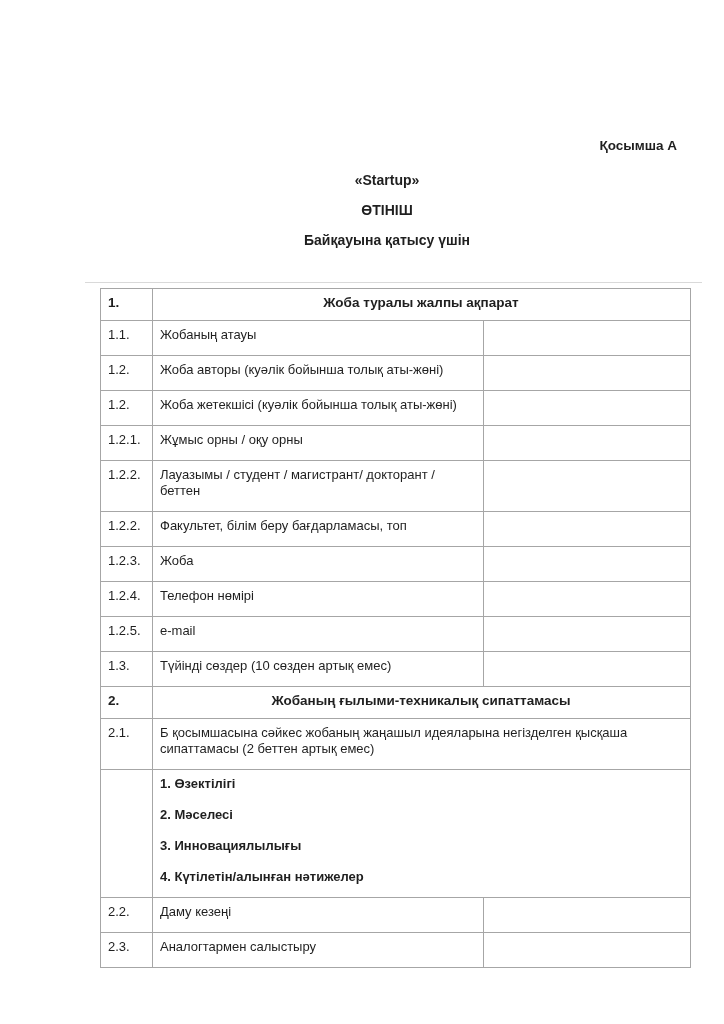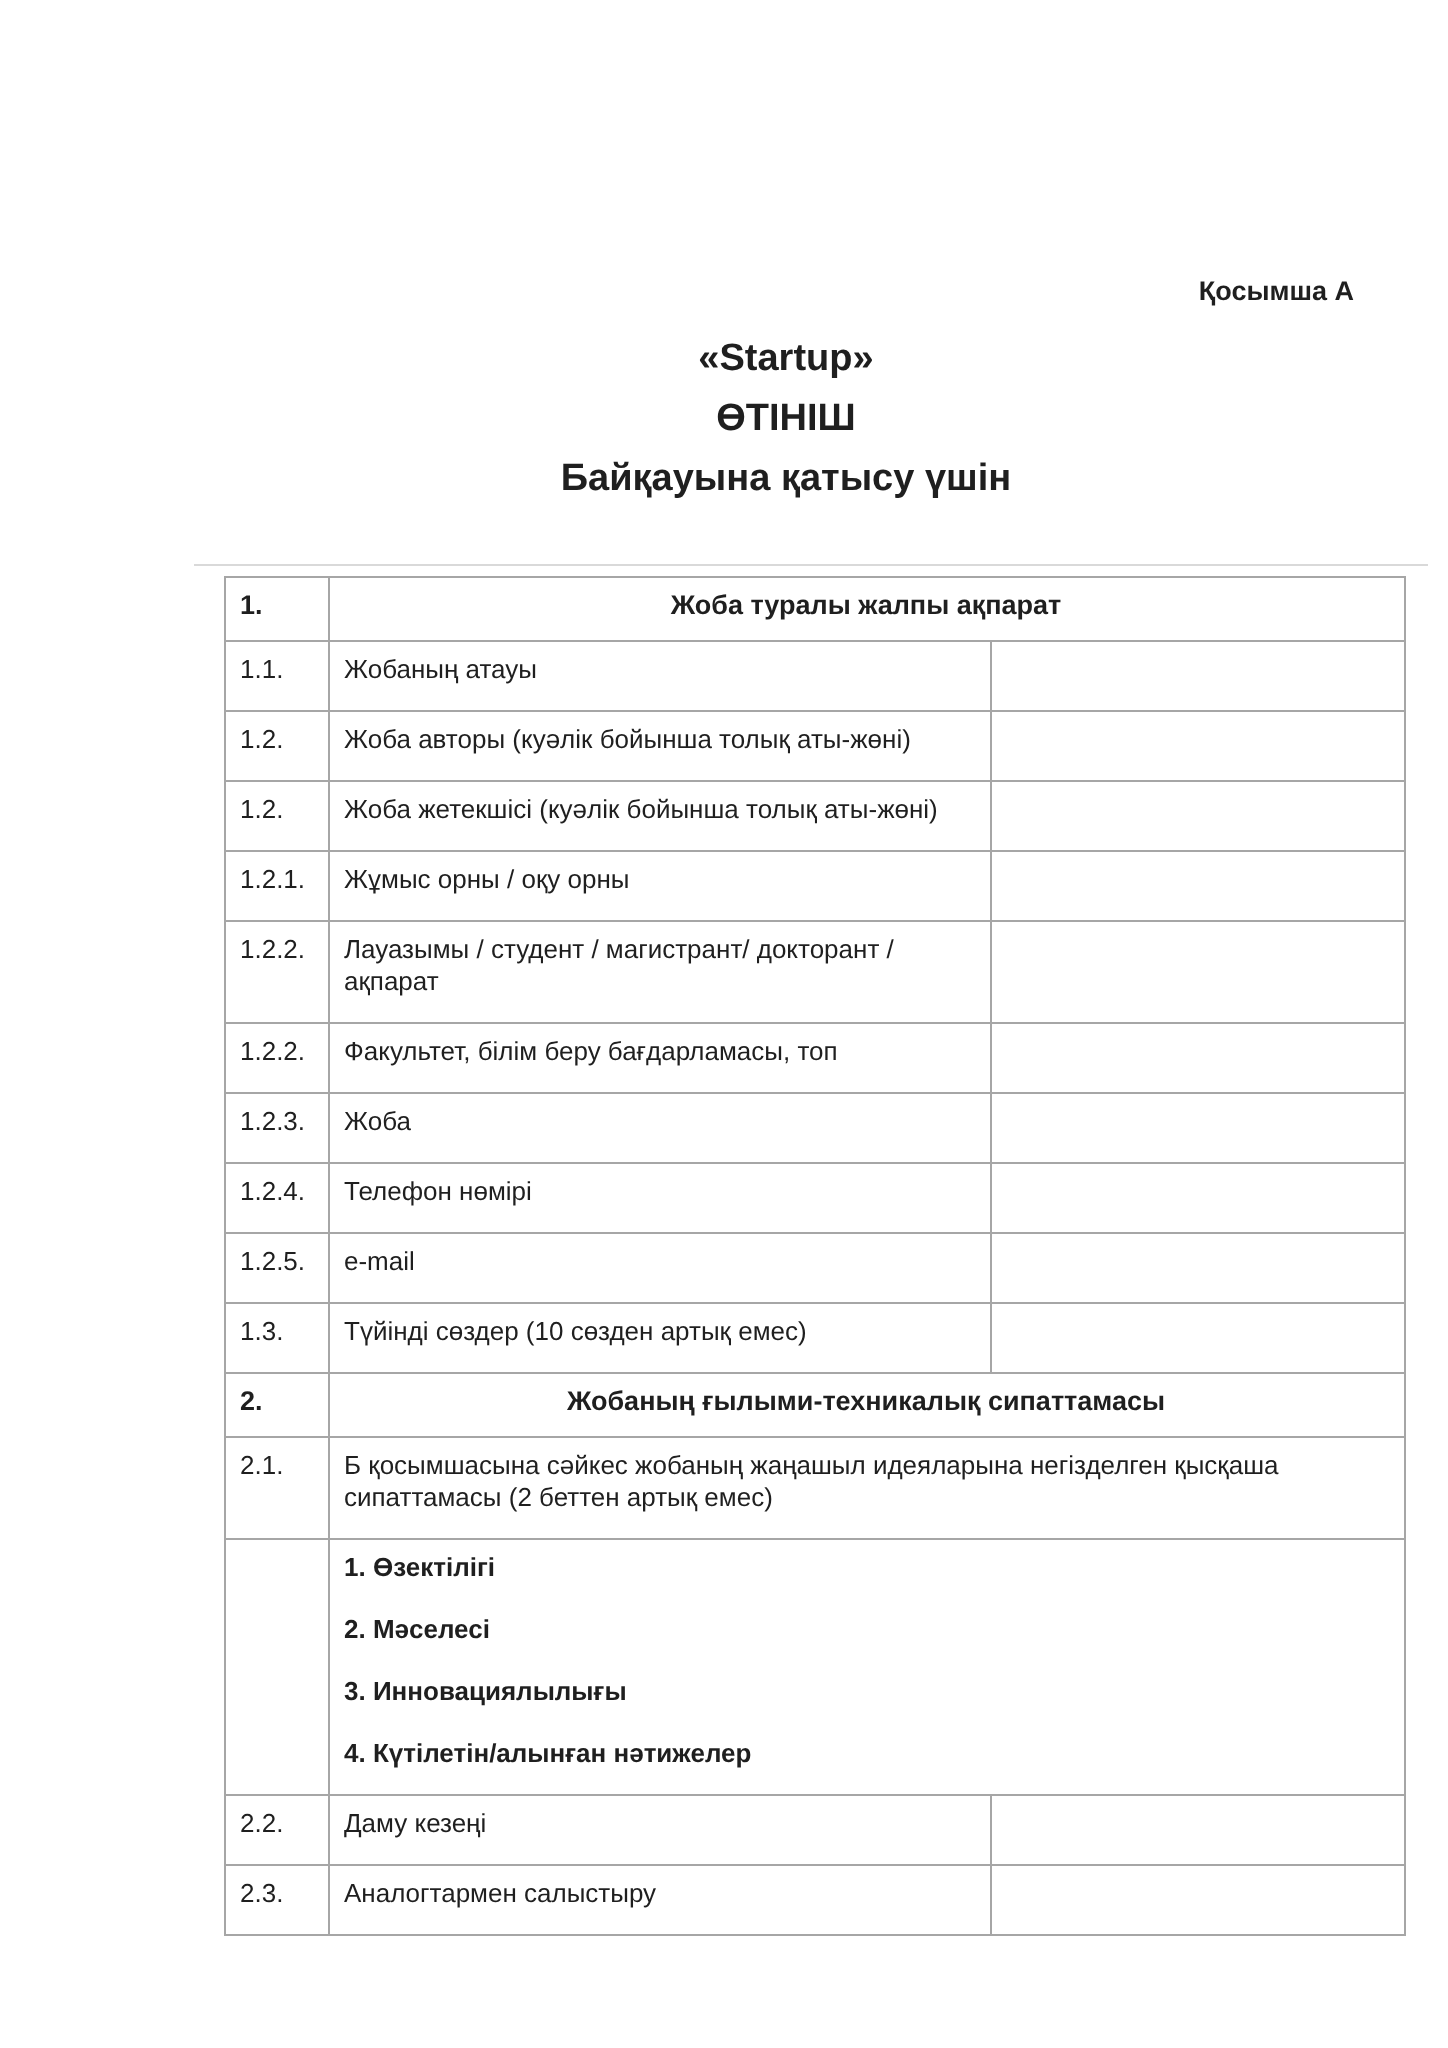--- a/index.html
+++ b/index.html
@@ -5,37 +5,36 @@
   * { margin: 0; padding: 0; box-sizing: border-box; }
   html, body { background: #ffffff; }
   .page {
     position: relative;
     width: 724px;
     height: 1024px;
     background: #ffffff;
     font-family: "Liberation Sans", sans-serif;
     color: #1f1f1f;
     overflow: hidden;
-    padding-left: 12px;
   }
   .appendix {
     padding-top: 138px;
     padding-right: 47px;
     text-align: right;
     font-size: 13.5px;
     font-weight: 700;
     line-height: 16px;
   }
   .titles {
     padding-left: 100px;
     padding-right: 50px;
     text-align: center;
   }
   .title-line {
-    font-size: 19px;
+    font-size: 14px;
     font-weight: 700;
     line-height: 16px;
   }
   .title-line.first { margin-top: 18px; }
   .title-line + .title-line { margin-top: 14px; }
   .pre-table-line {
     margin: 34px 0 0 85px;
     width: 617px;
     height: 1px;
     background: #d9d9d9;
@@ -109,21 +108,21 @@
     </tr>
 
     <tr>
       <td class="num">1.2.1.</td>
       <td>Жұмыс орны / оқу орны</td>
       <td class="value-cell"></td>
     </tr>
 
     <tr>
       <td class="num">1.2.2.</td>
-      <td>Лауазымы / студент / магистрант/ докторант / ақпарат</td>
+      <td>Лауазымы / студент / магистрант/ докторант / беттен</td>
       <td class="value-cell"></td>
     </tr>
 
     <tr>
       <td class="num">1.2.2.</td>
       <td>Факультет, білім беру бағдарламасы, топ</td>
       <td class="value-cell"></td>
     </tr>
 
     <tr>

